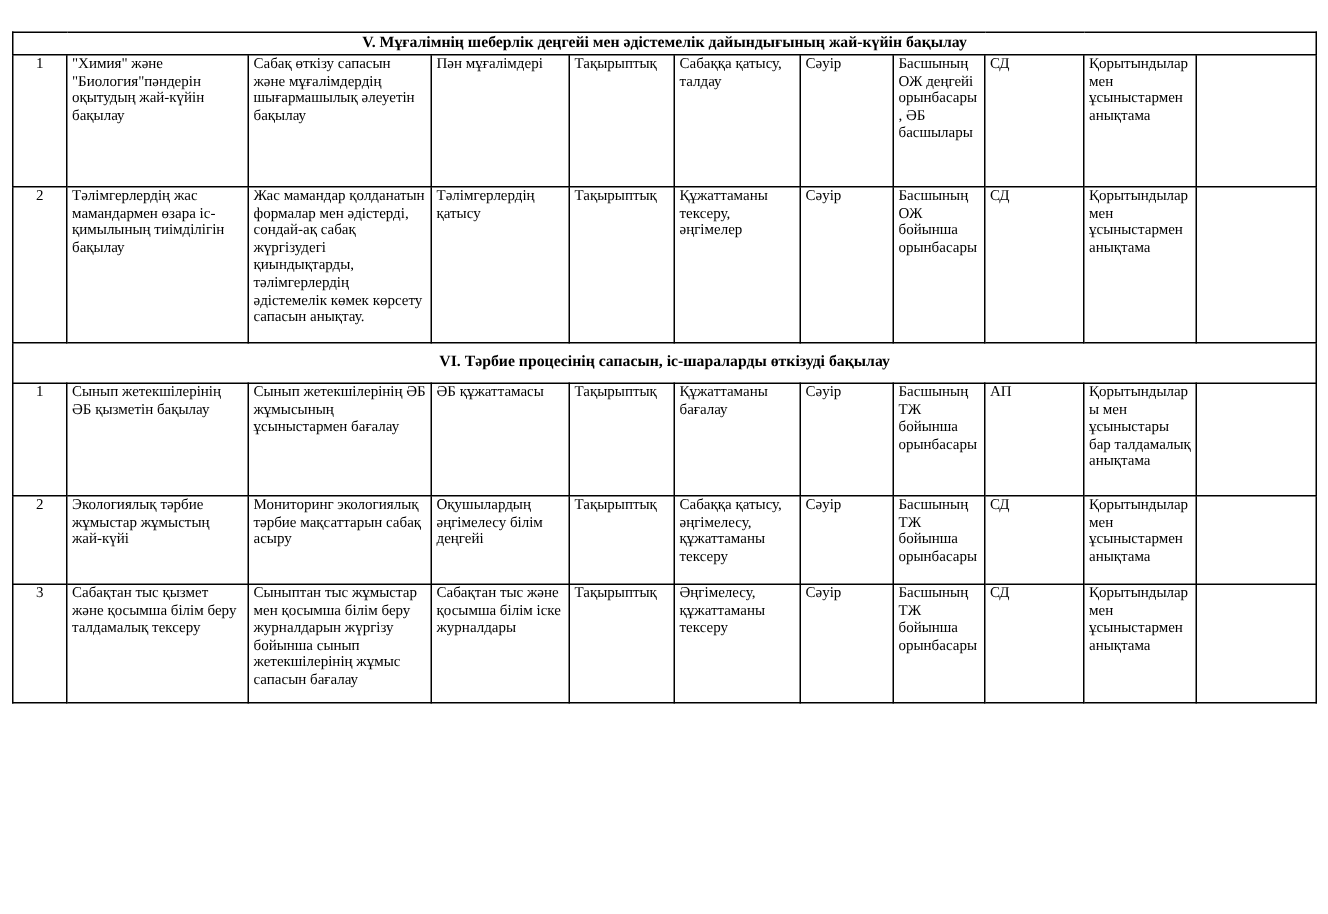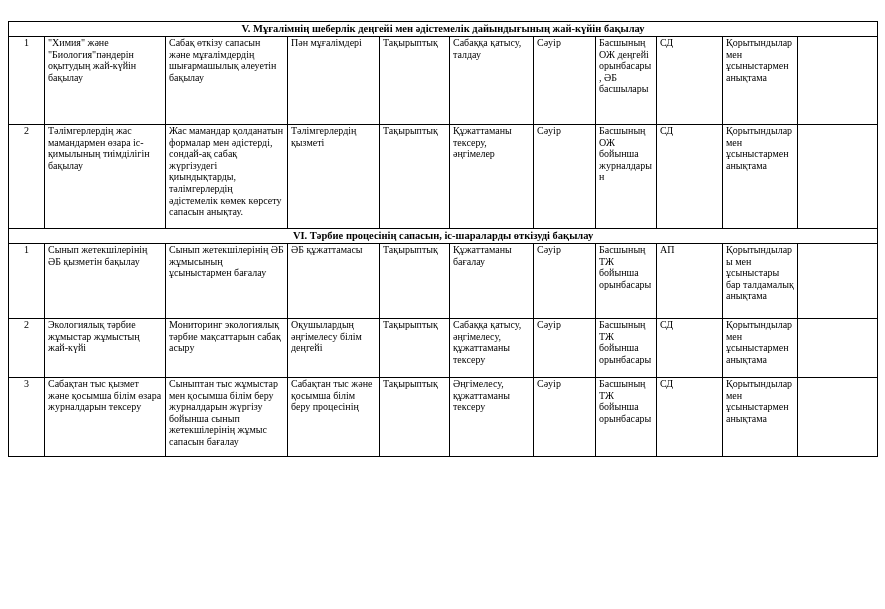--- a/index.html
+++ b/index.html
@@ -80,31 +80,31 @@
       <td>Басшының ОЖ деңгейі орынбасары, ӘБ басшылары</td>
       <td>СД</td>
       <td>Қорытындылар мен ұсыныстармен анықтама</td>
       <td></td>
     </tr>
 
     <tr style="height:104px">
       <td class="num">2</td>
       <td>Тәлімгерлердің жас мамандармен өзара іс-қимылының тиімділігін бақылау</td>
       <td>Жас мамандар қолданатын формалар мен әдістерді, сондай-ақ сабақ жүргізудегі қиындықтарды, тәлімгерлердің әдістемелік көмек көрсету сапасын анықтау.</td>
-      <td>Тәлімгерлердің қызметі</td>
+      <td>Тәлімгерлердің қатысу</td>
       <td>Тақырыптық</td>
       <td>Құжаттаманы тексеру, әңгімелер</td>
       <td>Сәуір</td>
-      <td>Басшының ОЖ бойынша журналдарын</td>
+      <td>Басшының ОЖ бойынша орынбасары</td>
       <td>СД</td>
       <td>Қорытындылар мен ұсыныстармен анықтама</td>
       <td></td>
     </tr>
 
-    <tr class="section-header" style="height:15px">
+    <tr class="section-header" style="height:27px">
       <td colspan="11">VI. Тәрбие процесінің сапасын, іс-шараларды өткізуді бақылау</td>
     </tr>
 
     <tr style="height:75px">
       <td class="num">1</td>
       <td>Сынып жетекшілерінің ӘБ қызметін бақылау</td>
       <td>Сынып жетекшілерінің ӘБ жұмысының ұсыныстармен бағалау</td>
       <td>ӘБ құжаттамасы</td>
       <td>Тақырыптық</td>
       <td>Құжаттаманы бағалау</td>
@@ -124,23 +124,23 @@
       <td>Сабаққа қатысу, әңгімелесу, құжаттаманы тексеру</td>
       <td>Сәуір</td>
       <td>Басшының ТЖ бойынша орынбасары</td>
       <td>СД</td>
       <td>Қорытындылар мен ұсыныстармен анықтама</td>
       <td></td>
     </tr>
 
     <tr style="height:79px">
       <td class="num">3</td>
-      <td>Сабақтан тыс қызмет және қосымша білім өзара журналдарын тексеру</td>
+      <td>Сабақтан тыс қызмет және қосымша білім беру талдамалық тексеру</td>
       <td>Сыныптан тыс жұмыстар мен қосымша білім беру журналдарын жүргізу бойынша сынып жетекшілерінің жұмыс сапасын бағалау</td>
-      <td>Сабақтан тыс және қосымша білім беру процесінің</td>
+      <td>Сабақтан тыс және қосымша білім іске журналдары</td>
       <td>Тақырыптық</td>
       <td>Әңгімелесу, құжаттаманы тексеру</td>
       <td>Сәуір</td>
       <td>Басшының ТЖ бойынша орынбасары</td>
       <td>СД</td>
       <td>Қорытындылар мен ұсыныстармен анықтама</td>
       <td></td>
     </tr>
   </tbody>
     </table>

